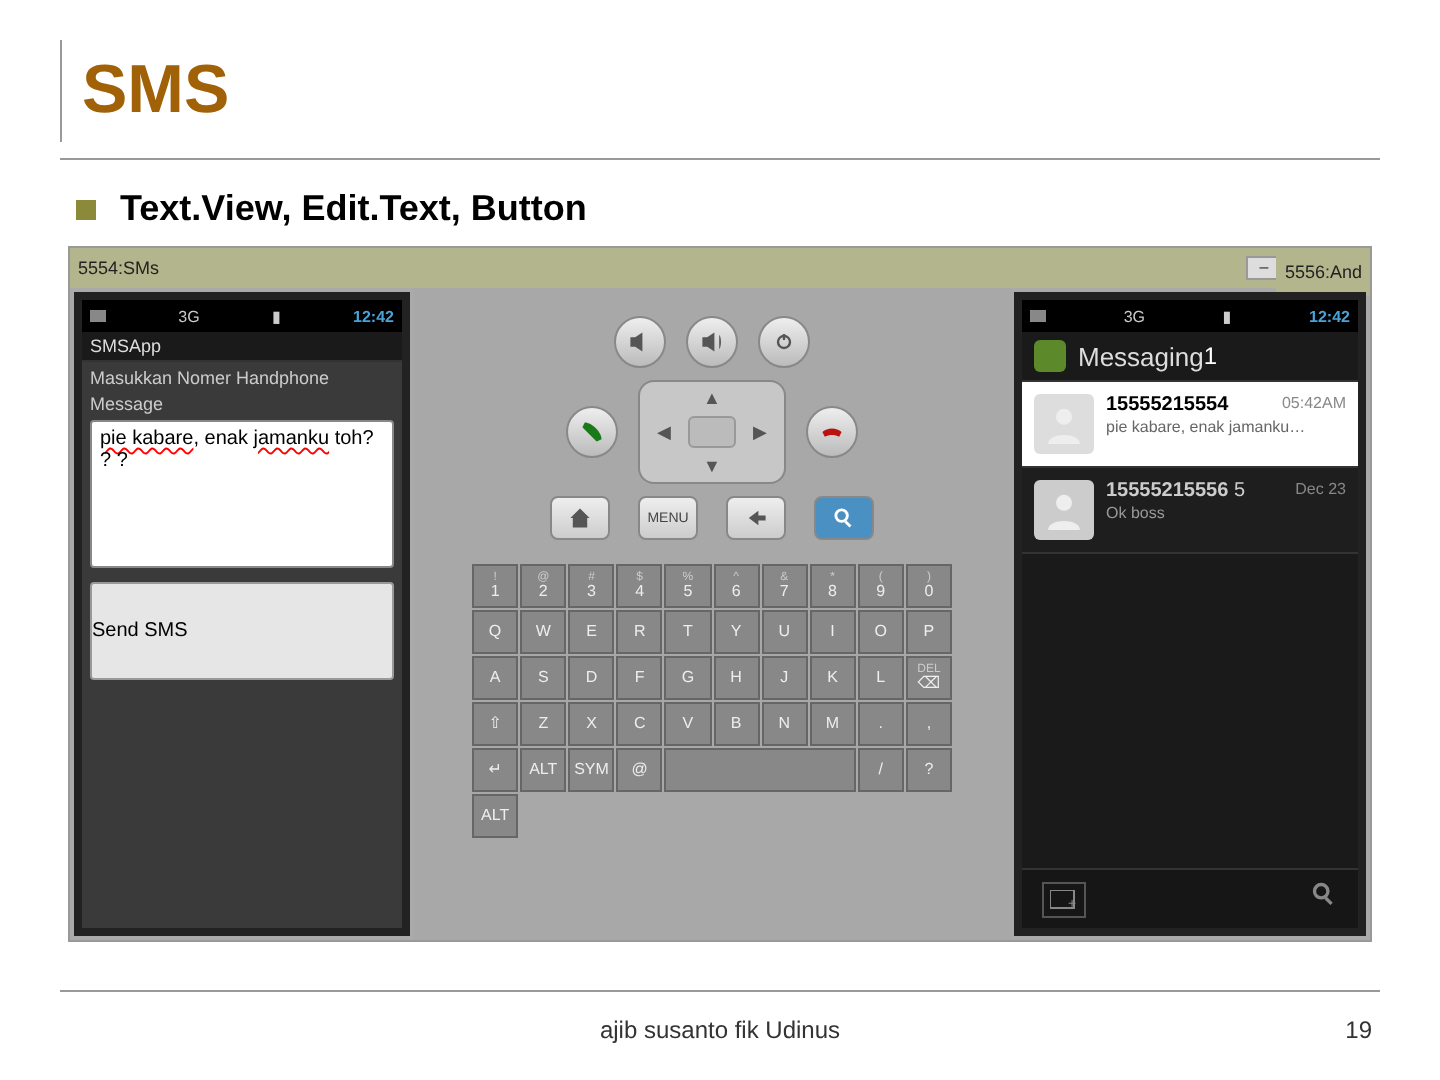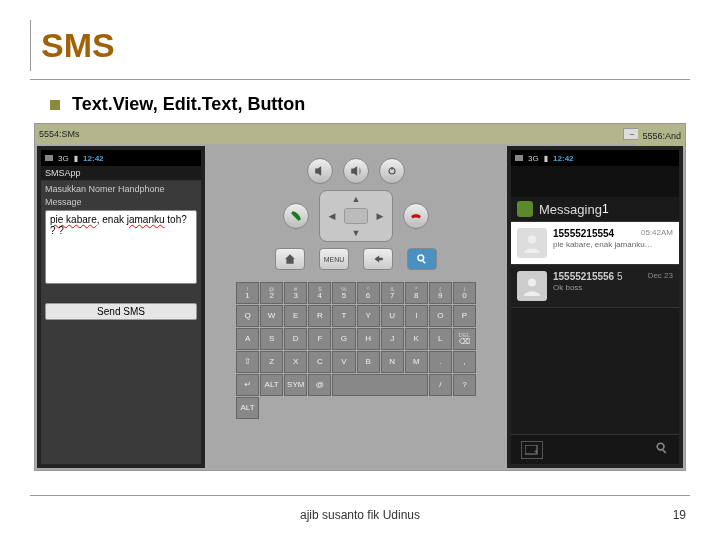--- a/index.html
+++ b/index.html
@@ -1,60 +1,60 @@
 <!DOCTYPE html>
 <html><head>
 <meta charset="utf-8">
 <style>
   * { box-sizing: border-box; margin: 0; padding: 0; }
   body { width: 720px; height: 540px; font-family: Arial, sans-serif; background: #fff; position: relative; }
   .slide { width: 100%; height: 100%; padding: 20px 30px 30px 30px; position: relative; }
   .title-wrap { border-left: 1px solid #999; padding: 6px 0 6px 10px; margin-bottom: 8px; }
   .title-wrap h1 { font-size: 34px; font-weight: bold; color: #a16207; }
   .title-underline { border-bottom: 1px solid #999; margin: 0 0 14px 0; }
-  .bullet-row { display: flex; align-items: center; gap: 12px; margin: 0 0 8px 20px; }
+  .bullet-row { display: flex; align-items: center; gap: 12px; margin: 0 0 8px 8px; }
   .bullet-square { width: 10px; height: 10px; background: #8a8a3a; }
   .bullet-text { font-size: 18px; font-weight: bold; }
   .shot-wrap { border: 1px solid #999; margin: 0 4px; height: 348px; background: #701a75; position: relative; overflow: hidden; }
   .shot-titlebar { height: 20px; background: #b3b68c; display: flex; align-items: center; justify-content: space-between; padding: 0 4px; font-size: 9px; color: #222; }
   .win-right { display: flex; gap: 2px; }
   .win-btn { width: 18px; height: 12px; background: #ddd; border: 1px solid #999; font-size: 8px; line-height: 10px; text-align: center; }
   .win-close { background: #c94f4f; color: #fff; border-color: #a33; }
   .shot-body { display: flex; height: 326px; background: #aaa; gap: 0; }
   
   .phone { background: #111; display: flex; flex-direction: column; position: relative; }
   .phone-left { width: 168px; border: 4px solid #222; margin: 2px; }
-  .statusbar { height: 16px; background: #000; color: #ccc; display: flex; justify-content: flex-start; align-items: center; gap: 5px; font-size: 8px; padding: 0 4px; }
+  .statusbar { height: 16px; background: #000; color: #ccc; display: flex; justify-content: space-between; align-items: center; gap: 5px; font-size: 8px; padding: 0 4px; }
   .sig { width: 8px; height: 6px; background: #888; }
   .time { color: #4aa3d6; font-weight: bold; }
   .apptitle { background: #1a1a1a; color: #ddd; font-size: 9px; padding: 2px 4px; border-bottom: 1px solid #333; }
   .app-body { background: #3a3a3a; flex: 1; padding: 3px 4px; display: flex; flex-direction: column; gap: 3px; }
   .label { color: #ccc; font-size: 9px; }
   .input { background: #fff; border: 1px solid #888; border-radius: 2px; font-size: 10px; padding: 3px 4px; color: #000; }
   .input-tall { height: 74px; }
   .redwavy { text-decoration: underline wavy red; color: #000; }
-  .btn { background: #e6e6e6; border: 1px solid #999; border-radius: 2px; font-size: 10px; text-align: center; padding: 2px 0; margin-top: 16px; }
+  .btn { background: #e6e6e6; border: 1px solid #999; border-radius: 2px; font-size: 10px; text-align: left; padding: 18px 0; margin-top: 4px; }
   
   .emu { flex: 1; background: #a8a8a8; padding: 14px 14px 4px 14px; display: flex; flex-direction: column; align-items: center; gap: 6px; }
   .emu-row { display: flex; gap: 10px; align-items: center; justify-content: center; }
   .round { width: 26px; height: 26px; border-radius: 50%; background: linear-gradient(#eee,#bbb); border: 1px solid #888; display: flex; align-items: center; justify-content: center; font-size: 11px; color: #444; }
   .green svg { fill: #1a7a1a; }
   .red svg { fill: #b11; }
   .dpad { width: 74px; height: 52px; background: #c7c7c7; border: 1px solid #888; border-radius: 8px; position: relative; display: grid; grid-template-columns: 1fr 1fr 1fr; grid-template-rows: 1fr 1fr 1fr; }
   .dpad div { display: flex; align-items: center; justify-content: center; font-size: 9px; color: #555; }
   .dpad .center { background: #bbb; border: 1px solid #999; border-radius: 3px; }
   .icon-row { display: flex; gap: 14px; }
   .squircle { width: 30px; height: 22px; background: linear-gradient(#eee,#ccc); border: 1px solid #888; border-radius: 4px; display: flex; align-items: center; justify-content: center; font-size: 10px; color: #444; }
   .search-i { background: #4a90c2; color: #fff; }
   .keyboard { display: grid; grid-template-columns: repeat(10, 1fr); gap: 1px; width: 240px; margin-top: 6px; }
   .key { background: #888; border: 1px solid #666; height: 22px; font-size: 8px; color: #eee; display: flex; flex-direction: column; align-items: center; justify-content: center; line-height: 1; }
   .key .sup { font-size: 6px; color: #ccc; }
   
   .phone-right { width: 176px; border: 4px solid #222; margin: 2px; }
-  .msg-hdr { background: #1a1a1a; color: #ddd; display: flex; justify-content: flex-start; align-items: center; padding: 4px 6px; font-size: 13px; border-bottom: 1px solid #333; margin-top: 31px; }
+  .msg-hdr { background: #1a1a1a; color: #ddd; display: flex; justify-content: flex-start; align-items: center; padding: 4px 6px; font-size: 13px; border-bottom: 1px solid #333; }
   .msg-hdr-l { display: flex; align-items: center; gap: 6px; }
   .msg-icon { width: 16px; height: 16px; background: #5c8a2a; border-radius: 3px; position: relative; }
   .count { color: #fff; font-size: 12px; }
   .thread { background: #1e1e1e; display: flex; gap: 6px; padding: 6px 6px; border-bottom: 1px solid #333; }
   .thread.unread { background: #fff; color: #000; }
   .avatar { width: 30px; height: 30px; background: #ccc; border-radius: 3px; display: flex; align-items: center; justify-content: center; }
   .avatar svg { fill: #eee; }
   .thread.unread .avatar { background: #ddd; }
   .thread-body { flex: 1; }
   .thread-top { display: flex; justify-content: space-between; font-size: 10px; }

